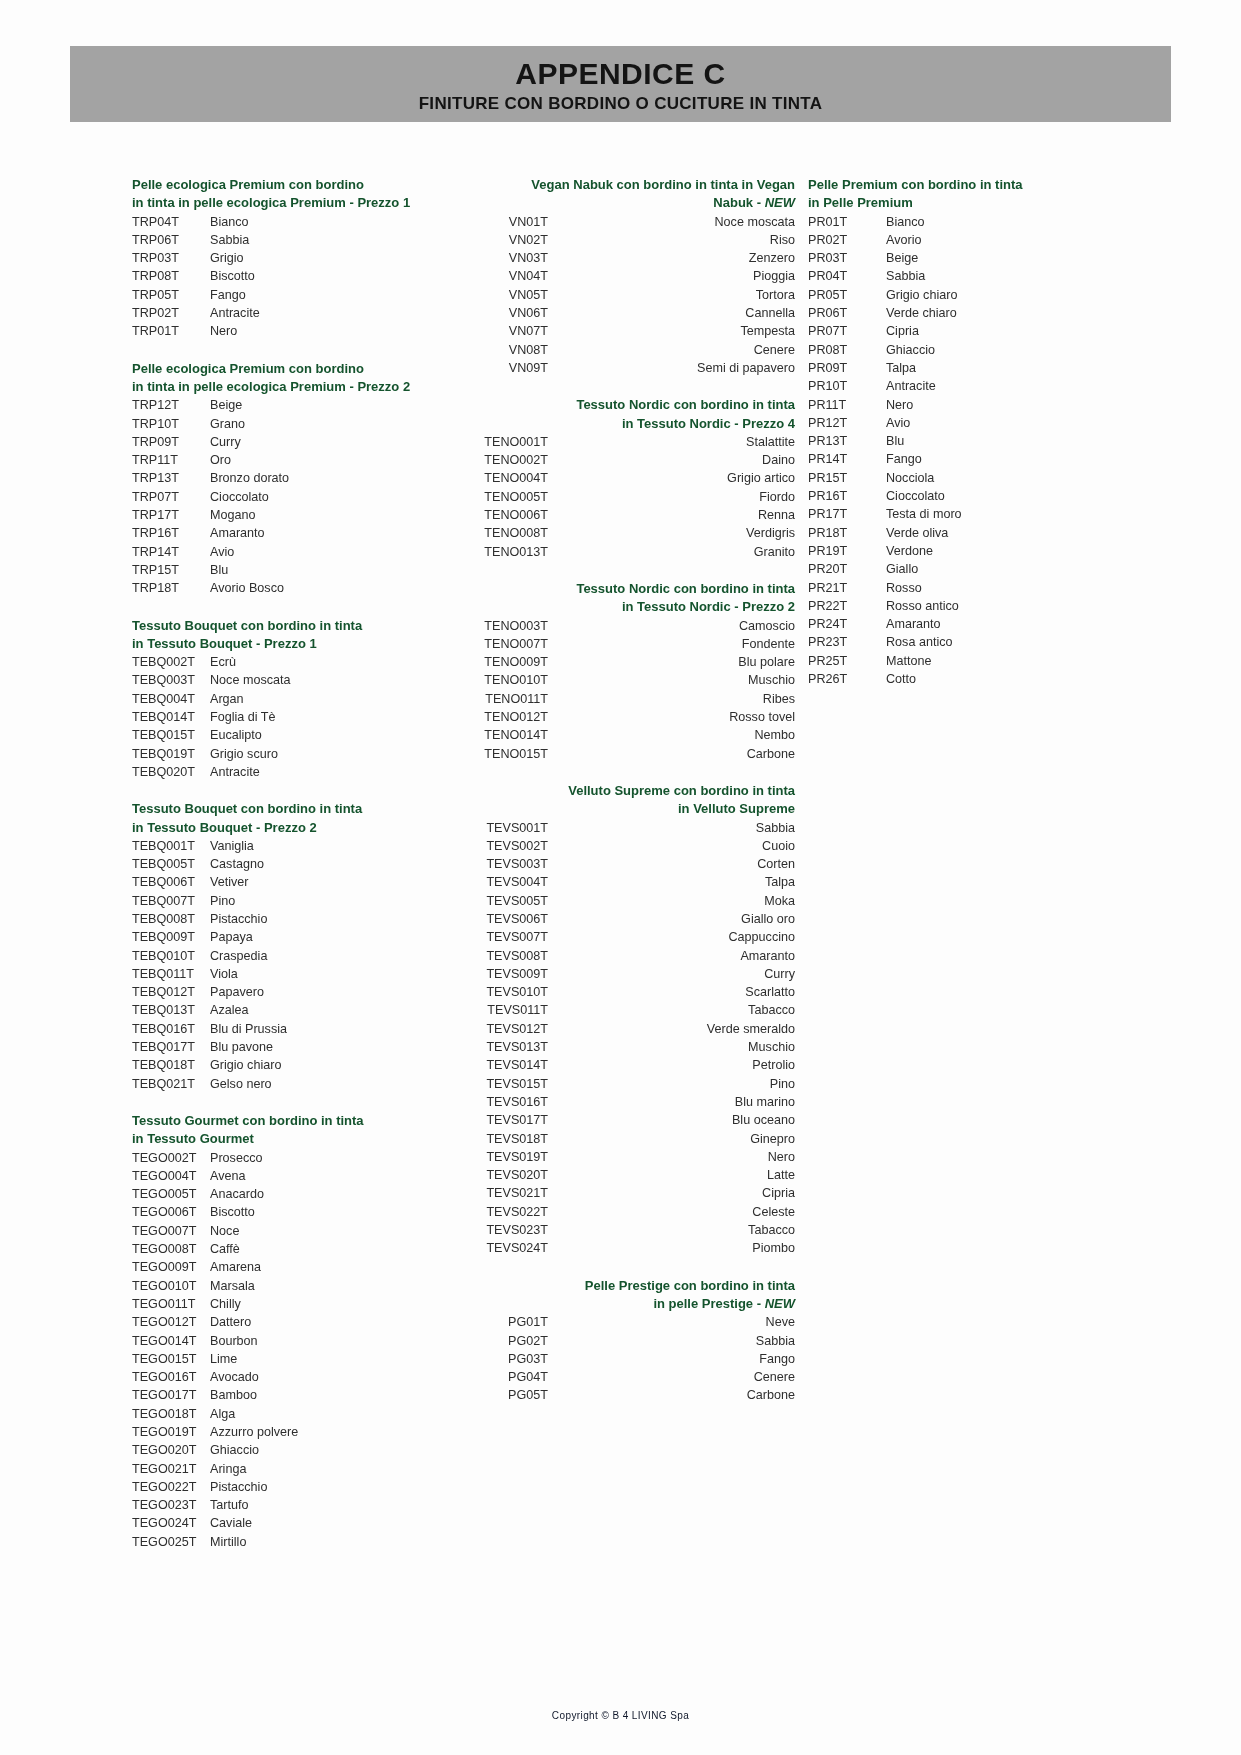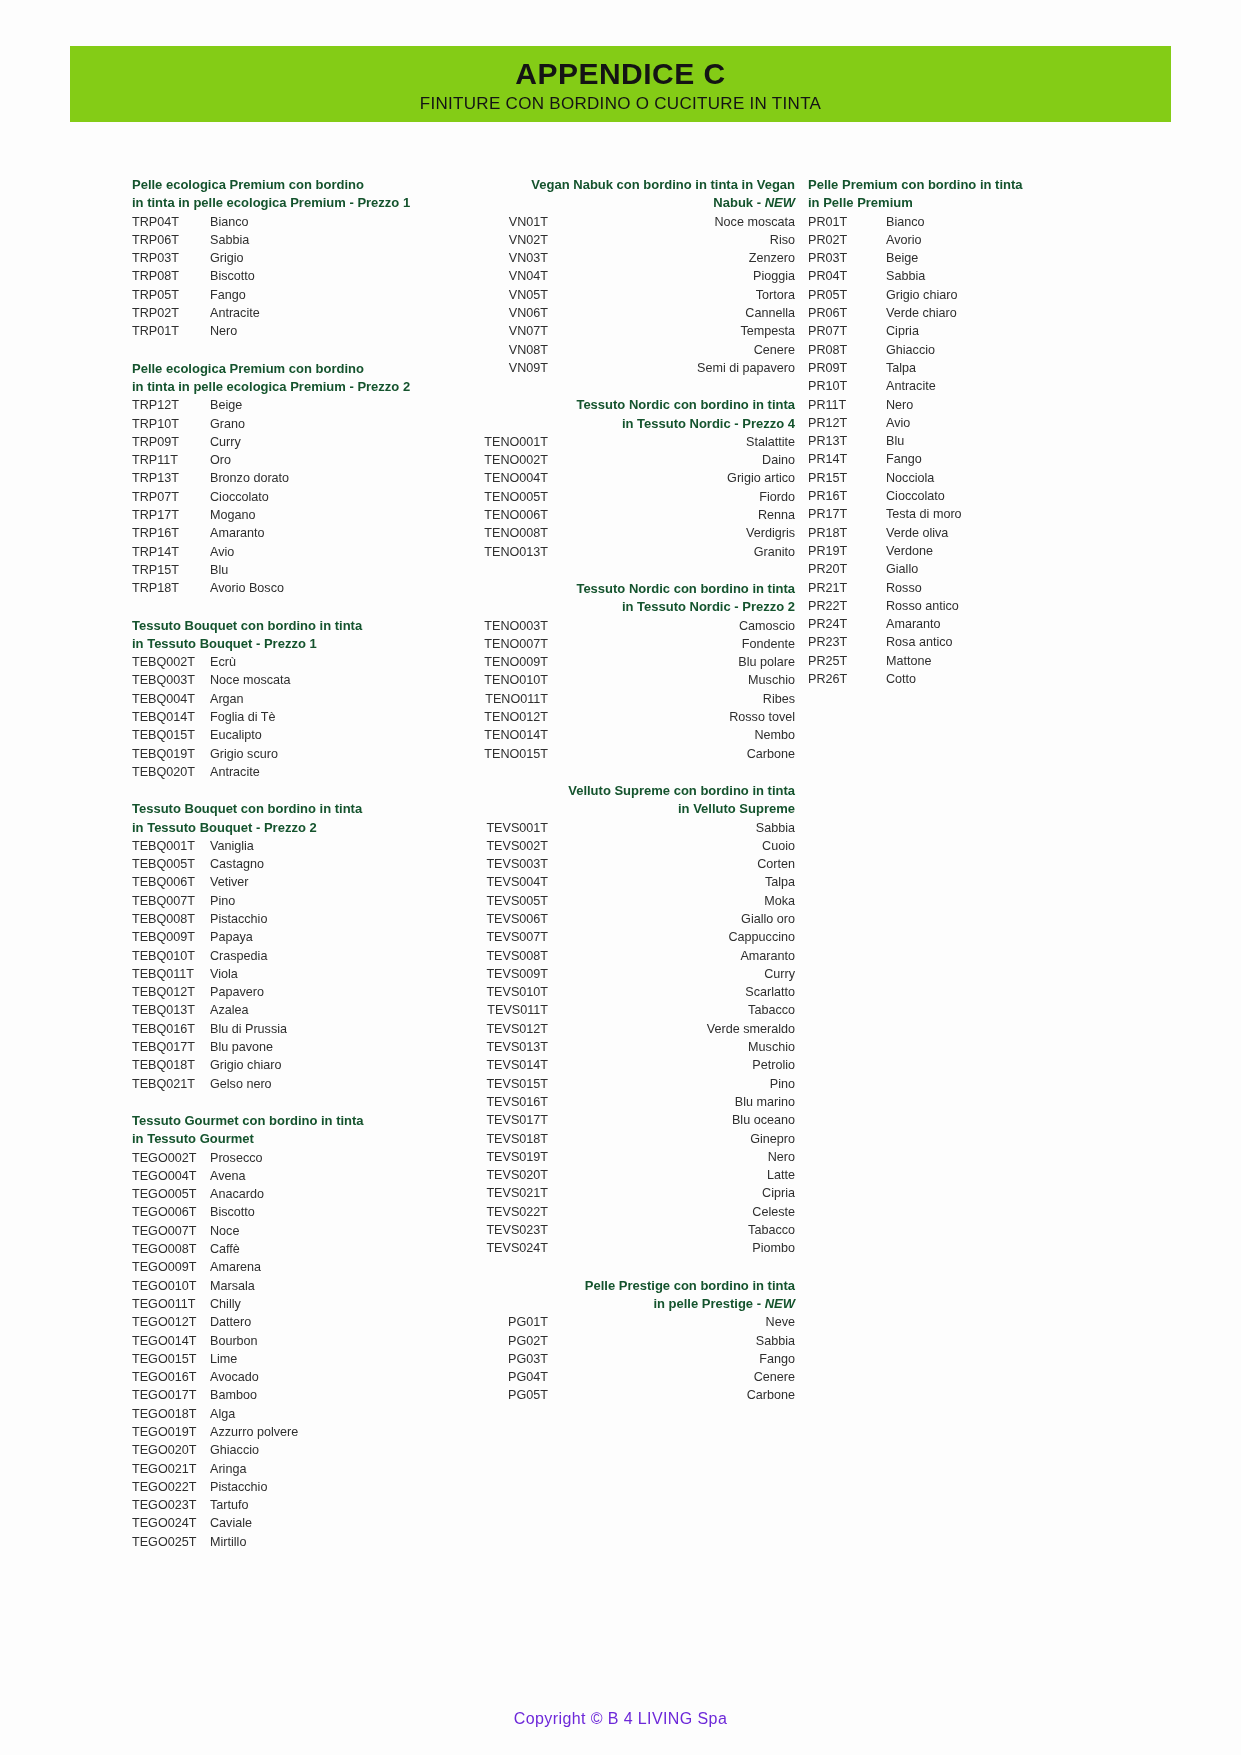--- a/index.html
+++ b/index.html
@@ -3,38 +3,38 @@
 <meta charset="utf-8">
 <style>
   html,body{margin:0;padding:0;}
   body{
     width:1241px;height:1755px;background:#fdfdfd;position:relative;
     font-family:"Liberation Sans", sans-serif;color:#262626;
     -webkit-font-smoothing:antialiased;
   }
   .header-band{
     position:absolute;left:70px;top:46px;width:1101px;height:76px;
-    background:#84cc16;text-align:center;
+    background:#a3a3a3;text-align:center;
   }
   .title{font-size:30px;font-weight:bold;color:#141414;margin-top:11px;letter-spacing:.5px;}
-  .subtitle{font-size:17px;font-weight:normal;color:#141414;margin-top:3px;letter-spacing:.3px;}
+  .subtitle{font-size:17px;font-weight:bold;color:#141414;margin-top:3px;letter-spacing:.3px;}
   .content{position:absolute;top:176px;left:0;width:1241px;}
   .col{position:absolute;top:0;width:325px;}
   .col-0{left:132px;}
   .col-1{left:470px;text-align:right;}
   .col-2{left:808px;}
   .section{margin-bottom:19px;}
   .sec-h{font-weight:bold;font-size:13px;line-height:18.3px;color:#14532d;white-space:nowrap;}
   .sec-h i{}
   .row{display:flex;font-size:12.6px;line-height:18.3px;color:#2e2e2e;white-space:nowrap;}
   .code{width:78px;flex:0 0 78px;}
   .name{flex:1;}
   .footer{
     position:absolute;top:1710px;left:0;width:1241px;text-align:center;
-    font-size:16px;color:#6d28d9;letter-spacing:.4px;
+    font-size:10px;color:#0f172a;letter-spacing:.4px;
   }
 </style>
 </head>
 <body>
 
 <div class="header-band">
   <div class="title">APPENDICE C</div>
   <div class="subtitle">FINITURE CON BORDINO O CUCITURE IN TINTA</div>
 </div>
 

